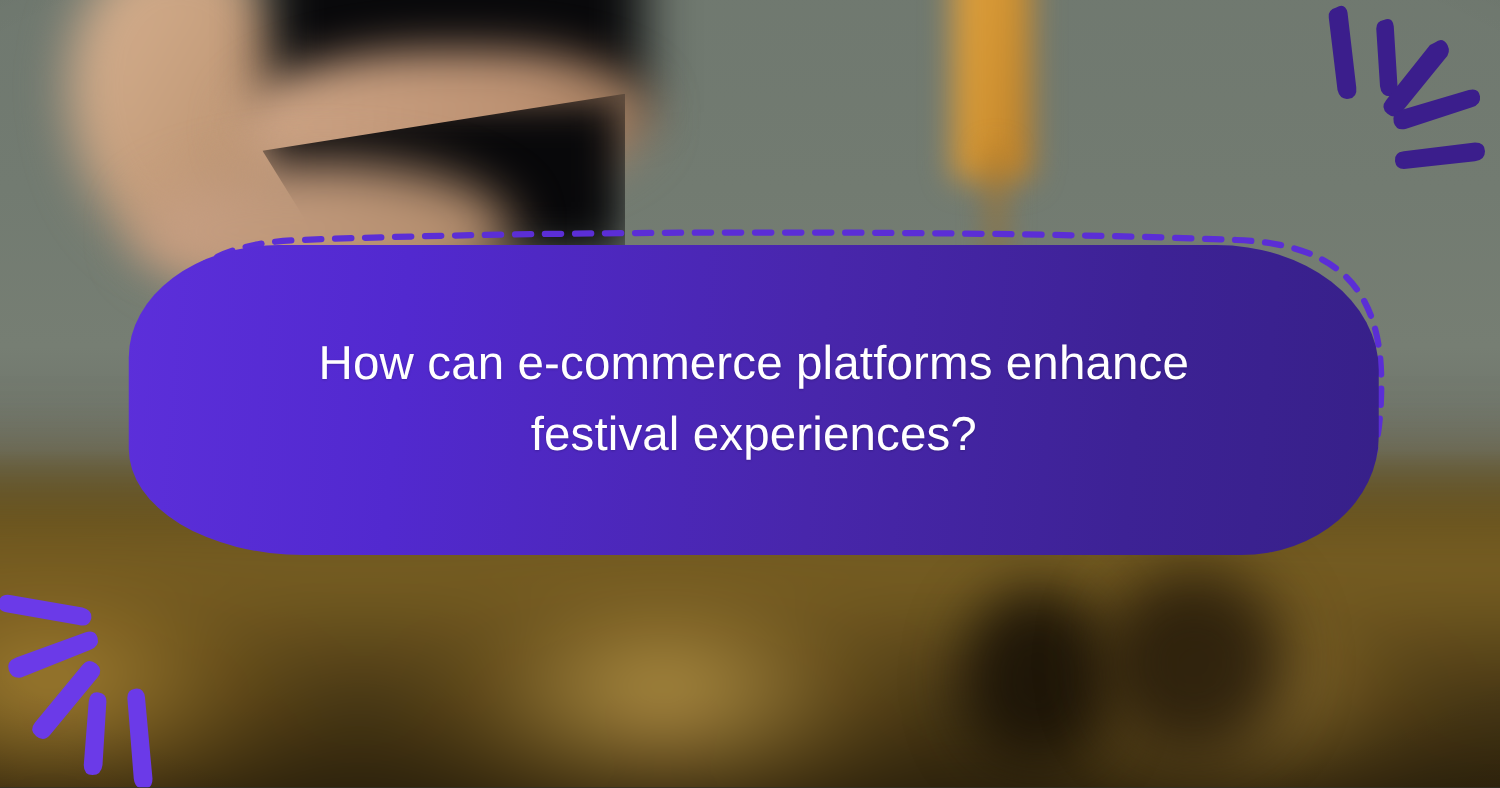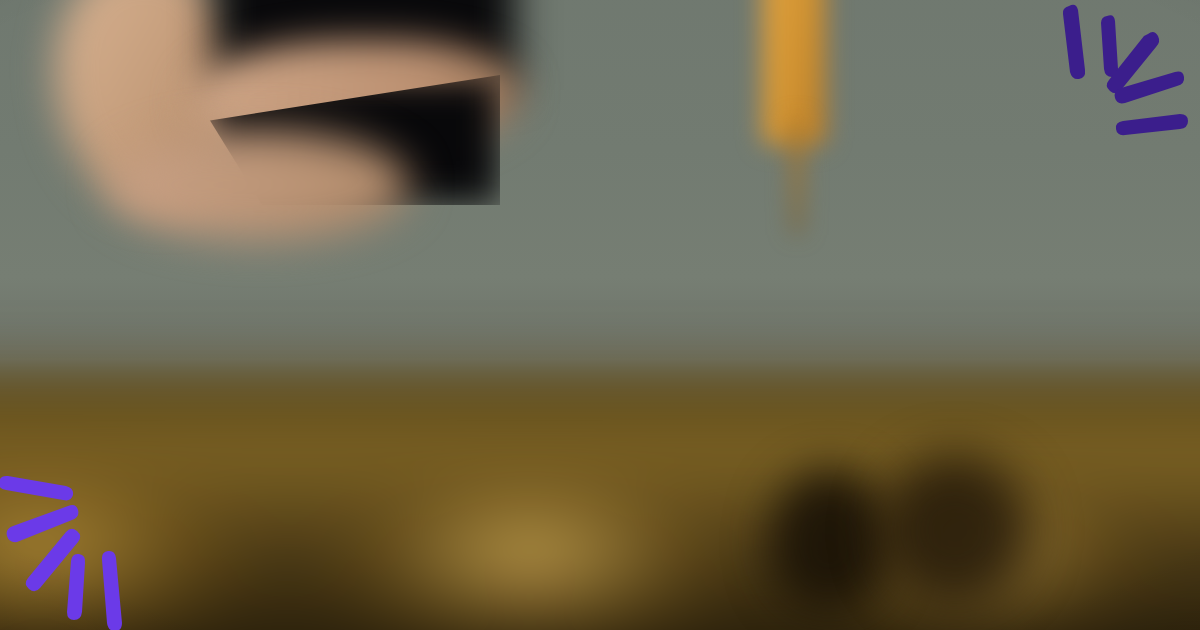--- a/index.html
+++ b/index.html
@@ -213,14 +213,30 @@
       <g fill="#6B3AE8">
         <path d="M2 26 q-8 -1 -7 -8 q1 -7 9 -6 l58 10 q8 2 7 9 q-2 7 -10 5 l-57 -10 Z"></path>
         <path d="M13 78 q-8 1 -10 -6 q-2 -7 6 -10 l55 -20 q8 -3 10 4 q2 7 -6 10 l-55 22 Z"></path>
         <path d="M36 124 q-5 6 -11 1 q-6 -5 -1 -11 l38 -46 q5 -6 11 -1 q6 5 1 11 l-38 46 Z"></path>
         <path d="M78 148 q-1 8 -8 8 q-7 0 -7 -8 l4 -51 q1 -8 8 -7 q7 1 6 9 l-3 49 Z"></path>
         <path d="M118 159 q0 8 -7 8 q-7 0 -8 -8 l-5 -63 q-1 -8 6 -9 q7 -1 8 7 l6 65 Z"></path>
       </g>
     </svg>
   </div>
 
+  <div class="card-wrap">
+
+    <div class="card-dash">
+      <svg viewBox="0 0 1000 252" preserveAspectRatio="none" xmlns="http://www.w3.org/2000/svg">
+        <path d="M 8 122
+                 C 8 46, 52 12, 130 10
+                 C 330 2, 680 2, 878 10
+                 C 958 13, 994 48, 994 124
+                 C 994 182, 982 218, 946 236" fill="none" stroke="#5B2ED6" stroke-width="5" stroke-linecap="round" stroke-dasharray="13 11"></path>
+      </svg>
+    </div>
+
+    <div class="card-blob">
+      <h1 class="card-title">How can e-commerce platforms enhance festival experiences?</h1>
+    </div>
+  </div>
 
 </div>
 
 </body></html>

